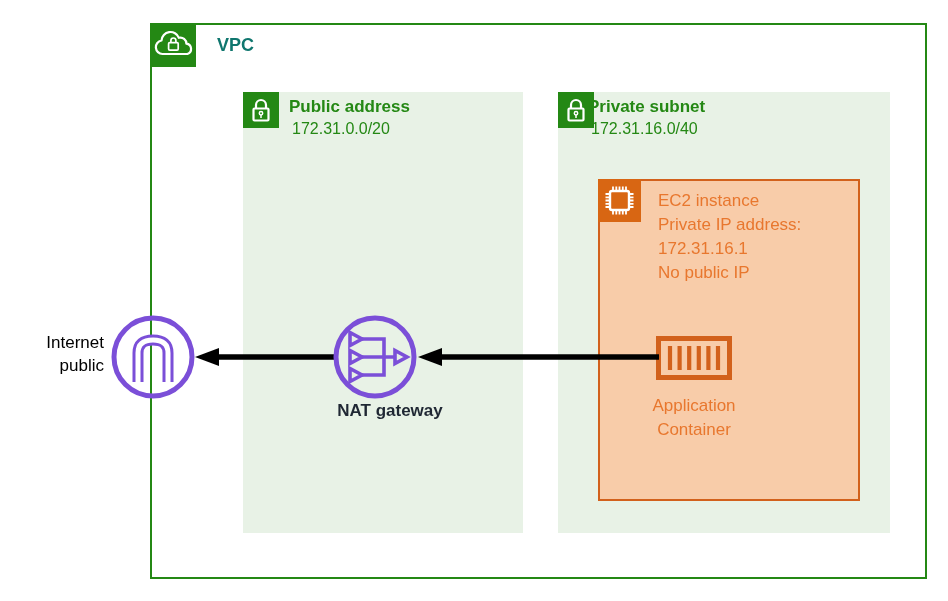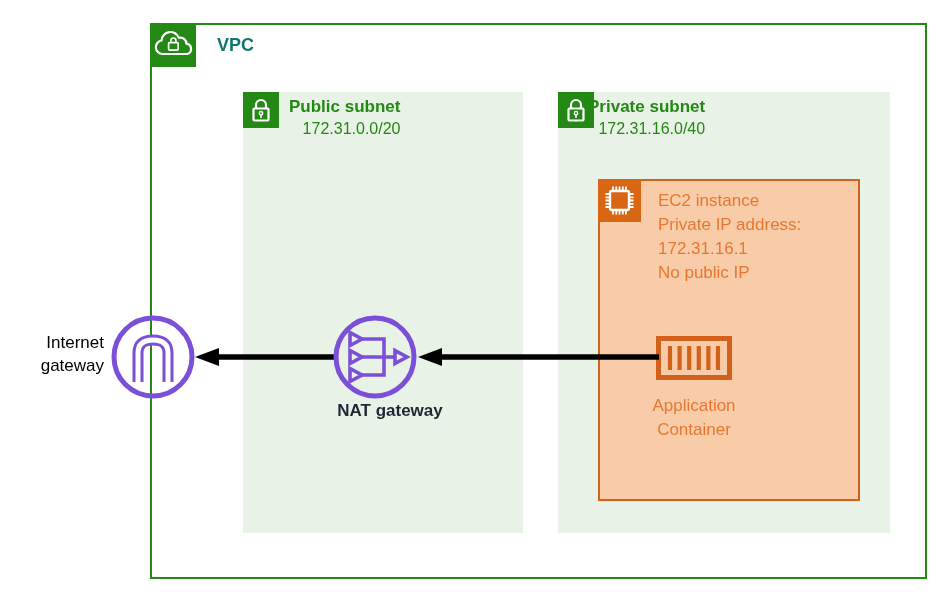--- a/index.html
+++ b/index.html
@@ -32,21 +32,21 @@
   .subnet { background: #e8f2e6; }
   .subnet.public  { left: 243px; top: 92px; width: 280px; height: 441px; }
   .subnet.private { left: 558px; top: 92px; width: 332px; height: 441px; }
   .lock-badge { width: 36px; height: 36px; background: #248814; }
   .lock-public  { left: 243px; top: 92px; }
   .lock-private { left: 558px; top: 92px; }
   .subnet-labels { top: 96px; }
   .subnet-labels.public  { left: 289px; }
   .subnet-labels.private { left: 588px; }
   .subnet-title { color: #248814; font-size: 17px; font-weight: bold; line-height: 22px; }
-  .subnet-cidr  { color: #248814; font-size: 16px; line-height: 22px; padding-left: 3px; text-align: right; }
+  .subnet-cidr  { color: #248814; font-size: 16px; line-height: 22px; padding-left: 3px; }
 
   
   .ec2-box {
     left: 598px; top: 179px;
     width: 262px; height: 322px;
     background: #f8cca9;
     border: 2px solid #d2611c;
   }
   .ec2-icon { left: 598px; top: 179px; width: 43px; height: 43px; background: #d86613; }
   .ec2-text { left: 658px; top: 189px; color: #e8772e; font-size: 17px; line-height: 24px; }
@@ -96,21 +96,21 @@
 
   <div class="abs lock-badge lock-public">
     <svg viewBox="0 0 36 36" width="36" height="36">
       <path d="M 13 16.5 v -3.5 a 5 5 0 0 1 10 0 v 3.5" fill="none" stroke="#ffffff" stroke-width="2.2"></path>
       <rect x="10.5" y="16.5" width="15" height="12" rx="1" fill="none" stroke="#ffffff" stroke-width="2.2"></rect>
       <circle cx="18" cy="21.3" r="1.7" fill="none" stroke="#ffffff" stroke-width="1.5"></circle>
       <path d="M 18 23 v 3" stroke="#ffffff" stroke-width="1.5"></path>
     </svg>
   </div>
   <div class="abs subnet-labels public">
-    <div class="subnet-title">Public subnet</div>
+    <div class="subnet-title">Public address</div>
     <div class="subnet-cidr">172.31.0.0/20</div>
   </div>
 
   <div class="abs lock-badge lock-private">
     <svg viewBox="0 0 36 36" width="36" height="36">
       <path d="M 13 16.5 v -3.5 a 5 5 0 0 1 10 0 v 3.5" fill="none" stroke="#ffffff" stroke-width="2.2"></path>
       <rect x="10.5" y="16.5" width="15" height="12" rx="1" fill="none" stroke="#ffffff" stroke-width="2.2"></rect>
       <circle cx="18" cy="21.3" r="1.7" fill="none" stroke="#ffffff" stroke-width="1.5"></circle>
       <path d="M 18 23 v 3" stroke="#ffffff" stroke-width="1.5"></path>
     </svg>
@@ -178,16 +178,16 @@
 
   <div class="abs igw-icon">
     <svg viewBox="0 0 84 84" width="84" height="84">
       <circle cx="42" cy="42" r="39" fill="none" stroke="#7b4fd8" stroke-width="5"></circle>
       <path d="M27 67 V38 Q27 25 42 25 Q57 25 57 38 V67" fill="none" stroke="#7b4fd8" stroke-width="11"></path>
       <path d="M27 67 V38 Q27 25 42 25 Q57 25 57 38 V67" fill="none" stroke="#ffffff" stroke-width="5"></path>
     </svg>
   </div>
   <div class="abs igw-label">
     <div>Internet</div>
-    <div>gateway</div>
+    <div>public</div>
   </div>
 
 </div>
 
 </body></html>

